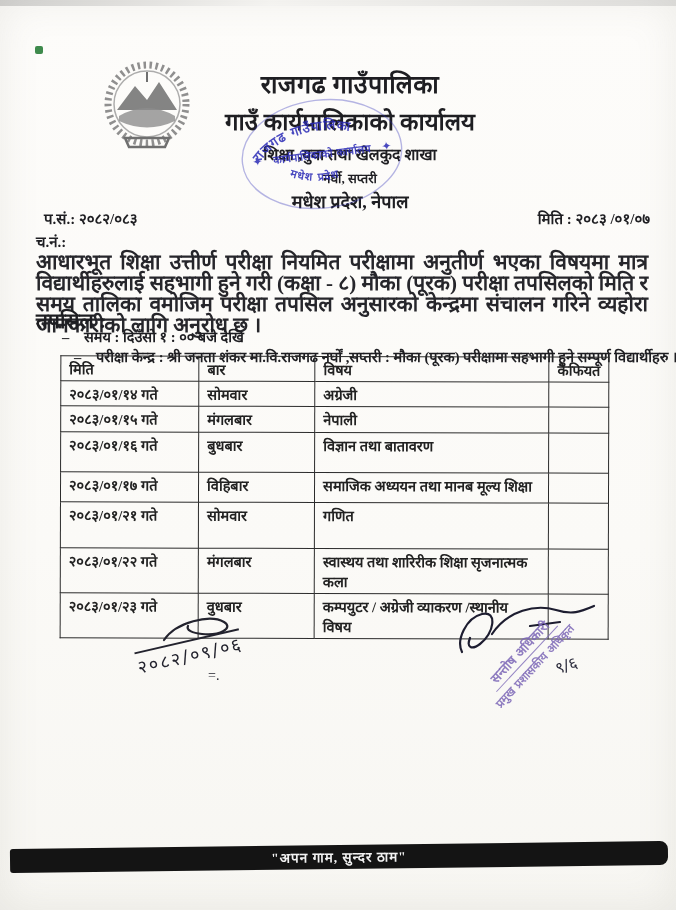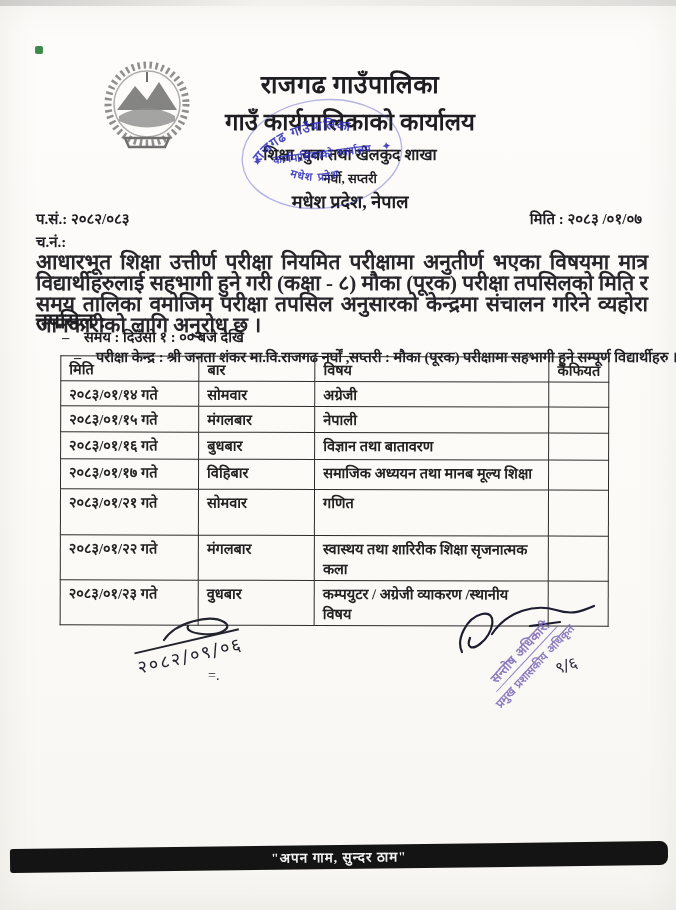--- a/index.html
+++ b/index.html
@@ -25,21 +25,21 @@
   .head-text .h2 { font-size:24px; font-weight:bold; margin-top:4px; }
   .head-text .h3 { font-size:16px; font-weight:bold; margin-top:6px; }
   .head-text .h4 { font-size:13px; font-weight:bold; margin-top:4px; }
   .head-text .h5 { font-size:18px; font-weight:bold; margin-top:2px; }
 
   .blue-stamp { position:absolute; left:232px; top:92px; width:180px; height:125px;
     transform:rotate(-7deg); opacity:.85; pointer-events:none; }
   .blue-stamp text { fill:#2a2ab6; font-weight:bold; font-family:"DejaVu Sans",sans-serif; }
 
   
-  .meta-row { position:absolute; left:36px; top:208px; width:606px;
+  .meta-row { position:absolute; left:44px; top:208px; width:606px;
     display:flex; justify-content:space-between; font-size:15px; font-weight:bold; }
   .cha-line { position:absolute; left:36px; top:231px; font-size:15px; font-weight:bold; }
 
   
   .body-par { position:absolute; left:36px; top:252px; width:612px;
     font-size:21px; line-height:21px; text-align:justify; font-weight:bold; color:#26262b; }
   .tapasil { position:absolute; left:36px; top:306px; font-size:21px; font-weight:bold; }
   .bullet { position:absolute; left:62px; font-size:14.5px; font-weight:bold; white-space:nowrap; }
   .bullet .dash { display:inline-block; width:22px; }
   .b1 { top:326px; }
@@ -47,21 +47,21 @@
 
   
   table.sched { position:absolute; left:60px; top:356px; width:549px;
     border-collapse:collapse; font-size:14.5px; font-weight:bold; color:#222;
     transform:rotate(.15deg); }
   table.sched th, table.sched td { border:1.6px solid #2c2c2c; padding:2px 8px;
     text-align:left; vertical-align:top; font-weight:bold; }
   table.sched th { height:24px; }
   col.c-date { width:140px; } col.c-day { width:118px; }
   col.c-sub { width:240px; } col.c-rem { width:51px; }
-  tr.r0 td { height:21px;border-radius:9px; } tr.r1 td { height:26px; } tr.r2 td { height:27px; }
+  tr.r0 td { height:21px;border-radius:9px; } tr.r1 td { height:26px; } tr.r2 td { height:40px; }
   tr.r3 td { height:30px; } tr.r4 td { height:46px; } tr.r5 td { height:35px; }
   tr.r6 td { height:31px; }
 
   
   .sig-left { position:absolute; left:128px; top:612px; width:180px; height:90px; }
   .sig-left .scribble { position:absolute; left:30px; top:2px; }
   .sig-left .hand-date { position:absolute; left:8px; top:28px; font-size:18px;
     font-family:"DejaVu Sans",sans-serif; transform:rotate(-13deg);
     color:#23232e; border-top:2px solid #23232e; padding-top:1px; letter-spacing:2px; }
   .sig-left .hand-mark { position:absolute; left:80px; top:56px; font-size:14px; color:#23232e; }

